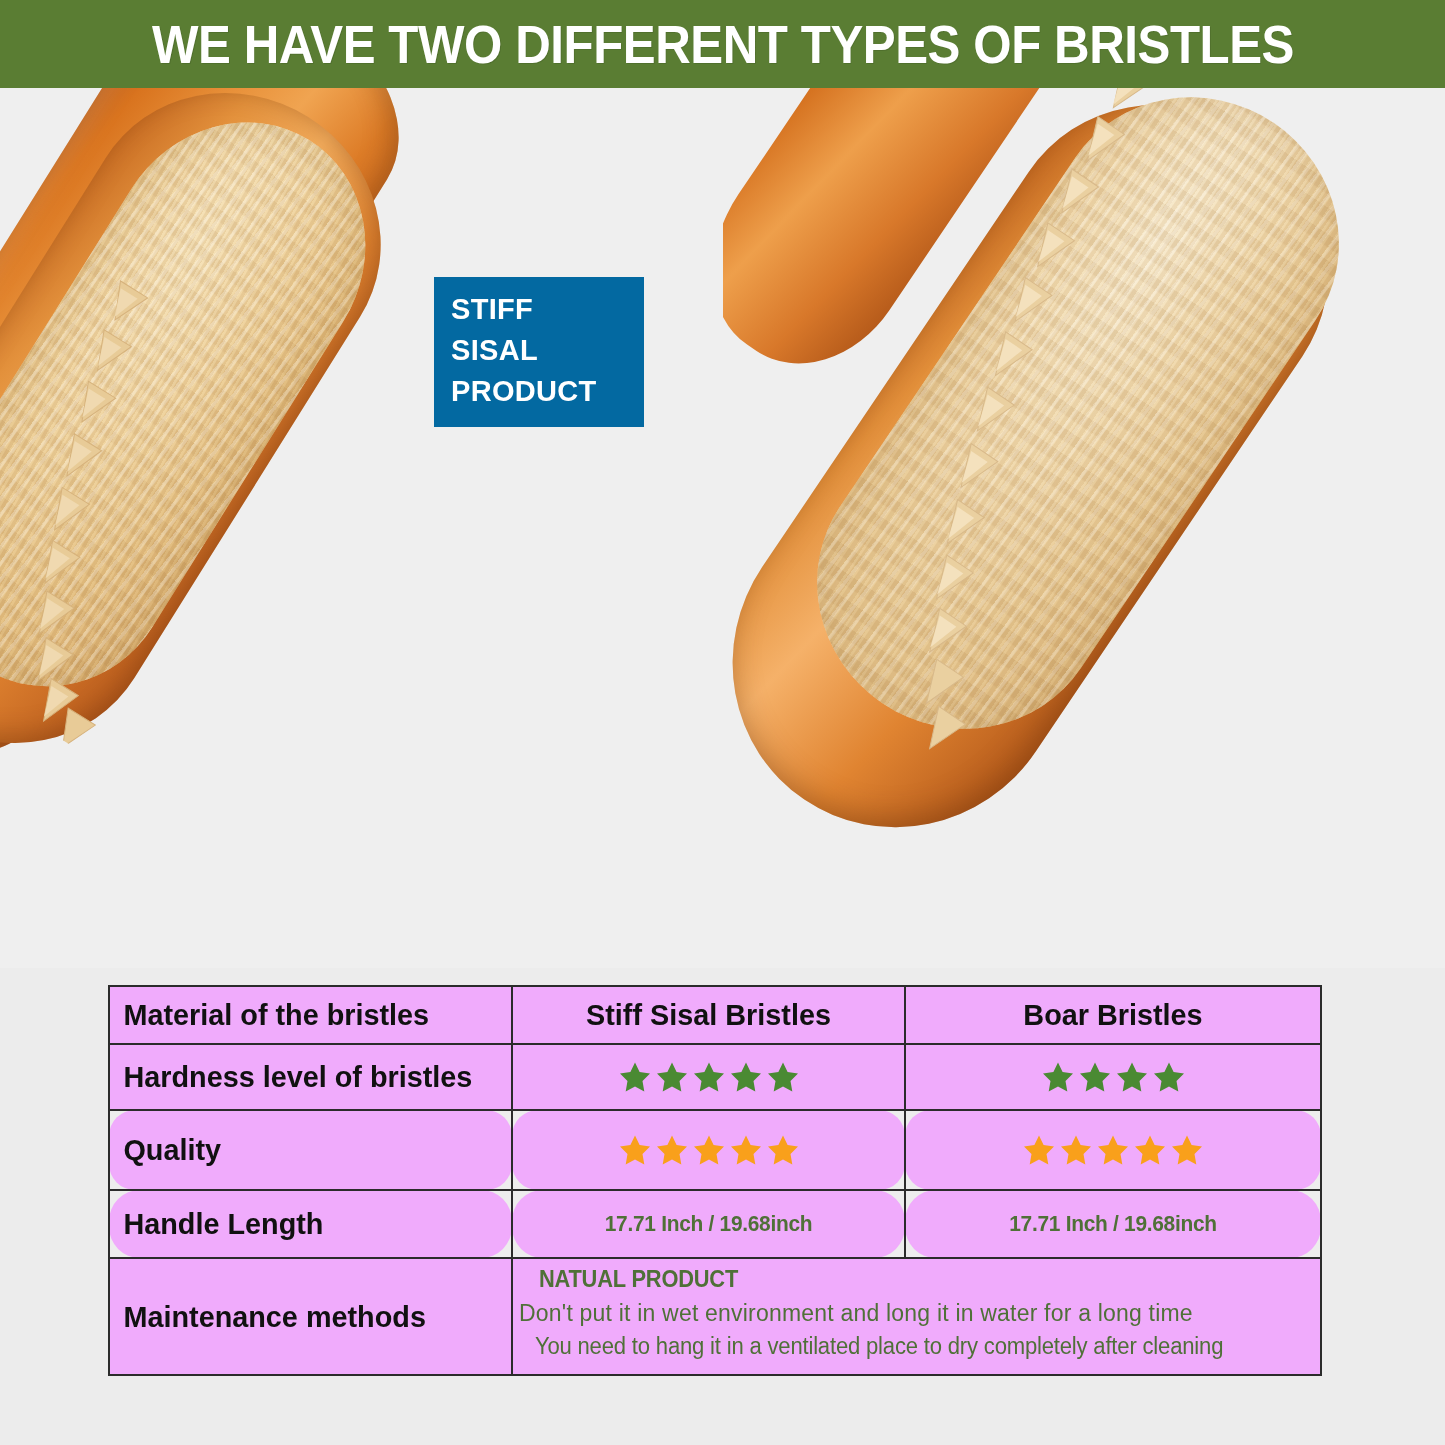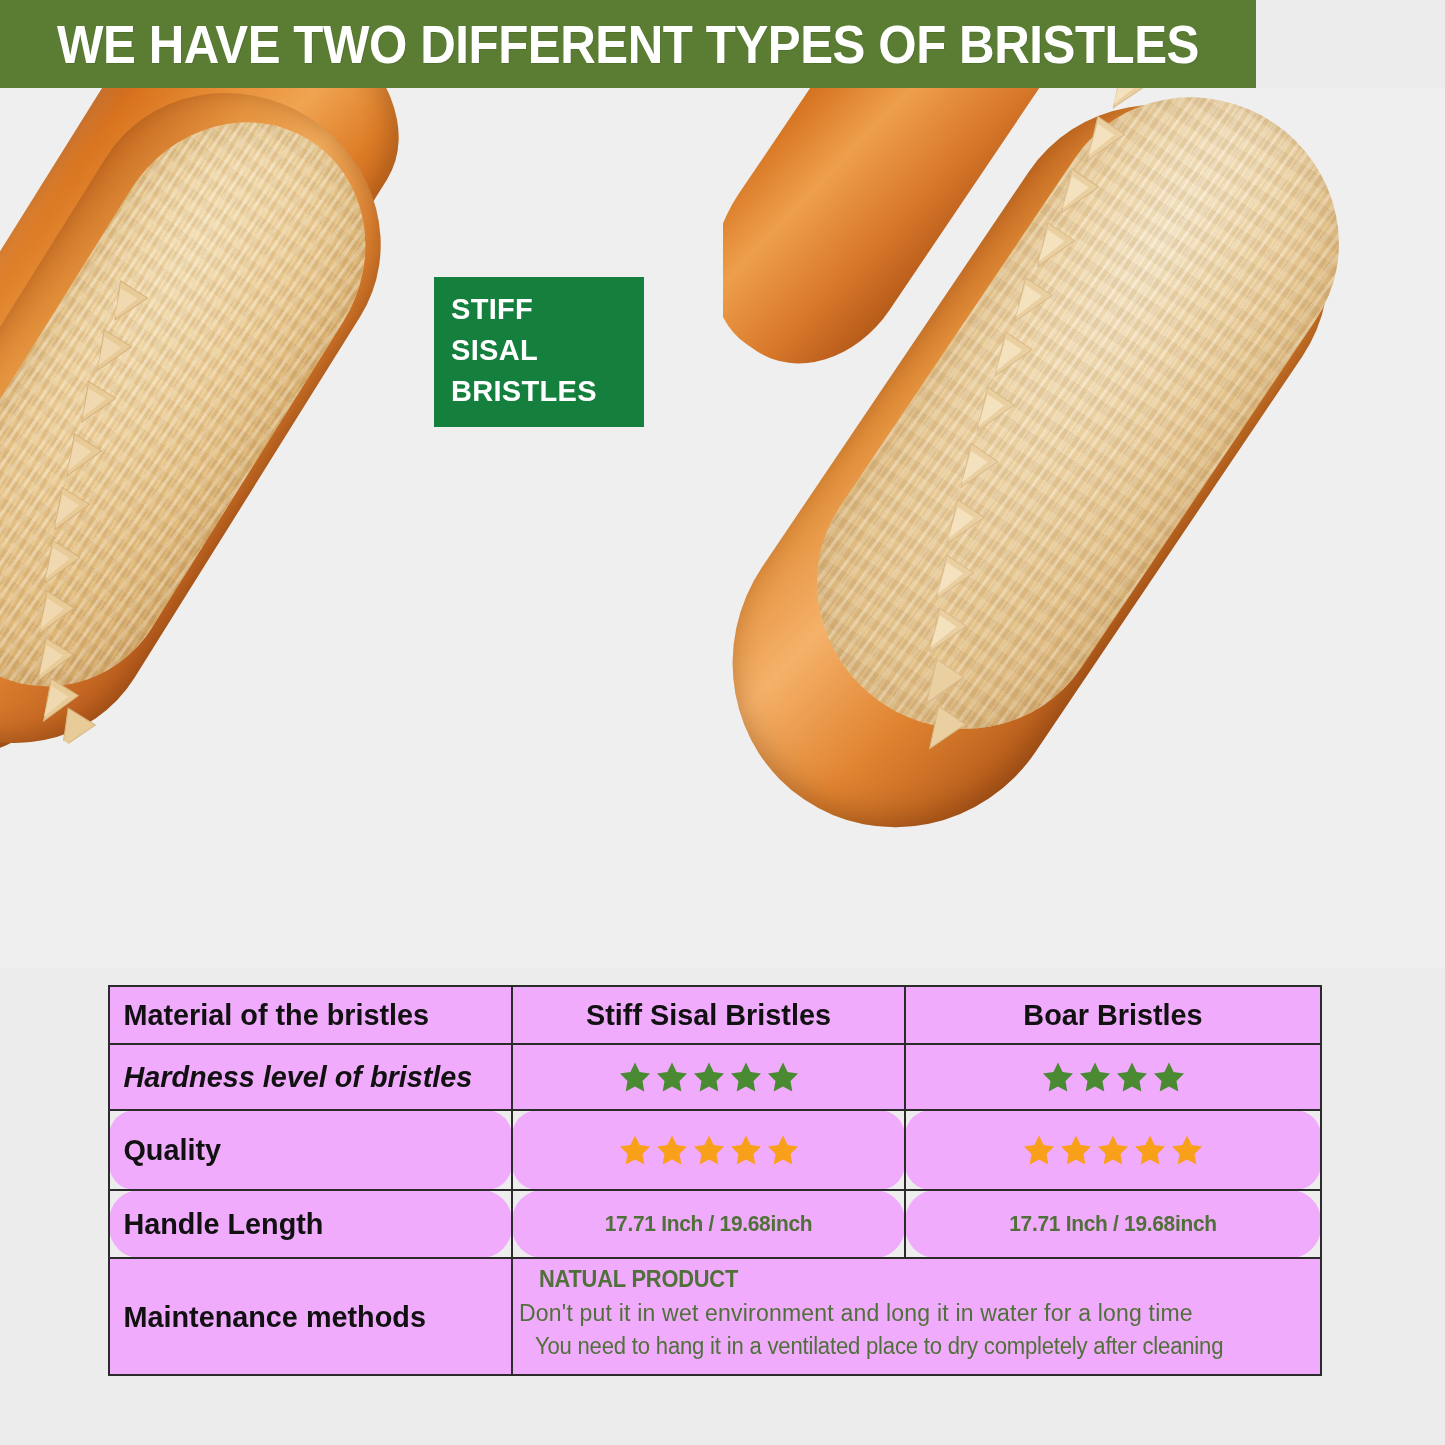--- a/index.html
+++ b/index.html
@@ -7,21 +7,21 @@
     width:1445px;height:1445px;
     background:#ececec;
     font-family:"Liberation Sans", sans-serif;
     overflow:hidden;
     position:relative;
   }
   .page{position:relative;width:1445px;height:1445px;overflow:hidden;}
 
   
   .banner{
-    position:absolute;left:0;top:0;width:1256px;height:88px;
+    position:absolute;left:0;top:0;width:1445px;height:88px;
     background:#5a7d33;
     display:flex;align-items:center;justify-content:center;
   }
   .banner-title{
     color:#ffffff;
     font-family:"Liberation Sans", sans-serif;
     font-weight:bold;
     font-size:53px;
     letter-spacing:-0.5px;
     transform:scaleX(0.93);
@@ -158,21 +158,21 @@
     padding:8px 0 8px 14px;
     transform:scaleX(0.96);transform-origin:left center;
     white-space:nowrap;
   }
   .hdr{
     font-size:30px;font-weight:bold;color:#111;
     text-align:center;padding:10px 4px;
     transform:scaleX(0.96);
   }
   .r-head td{height:56px;}
-  .r-hard td{height:64px;font-style:italic;}
+  .r-hard td{height:64px;}
   .r-qual td{height:78px;border-radius:26px;}
   .r-len  td{height:66px;border-radius:31px;}
   .r-main td{height:115px;}
 
   .stars{display:flex;justify-content:center;align-items:center;gap:3px;}
   .star{width:34px;height:34px;display:inline-block;}
   .star svg{display:block;width:34px;height:34px;}
 
   .len{
     text-align:center;font-size:22px;color:#4f7038;font-weight:600;
@@ -225,23 +225,23 @@
             <polygon points="38,118 48,146 58,118"></polygon>
             <polygon points="54,170 64,200 74,170"></polygon>
             <polygon points="72,222 82,252 92,222"></polygon>
             <polygon points="92,272 102,302 112,272"></polygon>
             <polygon points="114,318 124,348 134,318"></polygon>
             <polygon points="138,358 148,388 158,358"></polygon>
             <polygon points="164,390 174,420 184,390"></polygon>
           </g>
         </svg>
       </div>
-      <div class="callout callout-left" style="background: #15803d; padding-left: 17px;">
+      <div class="callout callout-left" style="background: #0369a1; padding-left: 17px;">
         <div>STIFF SISAL</div>
-        <div>BRISTLES</div>
+        <div>PRODUCT</div>
       </div>
     </div>
 
     <div class="photo photo-right">
       <div class="rb-wrap">
         <div class="rb-handle"></div>
         <div class="rb-head"></div>
         <div class="rb-bristle"></div>
         <svg style="position:absolute;left:105px;top:95px;width:330px;height:760px;transform:rotate(34deg);" viewBox="0 0 330 760">
           <g fill="#ead0a0" stroke="#d8b98a" stroke-width="1">

